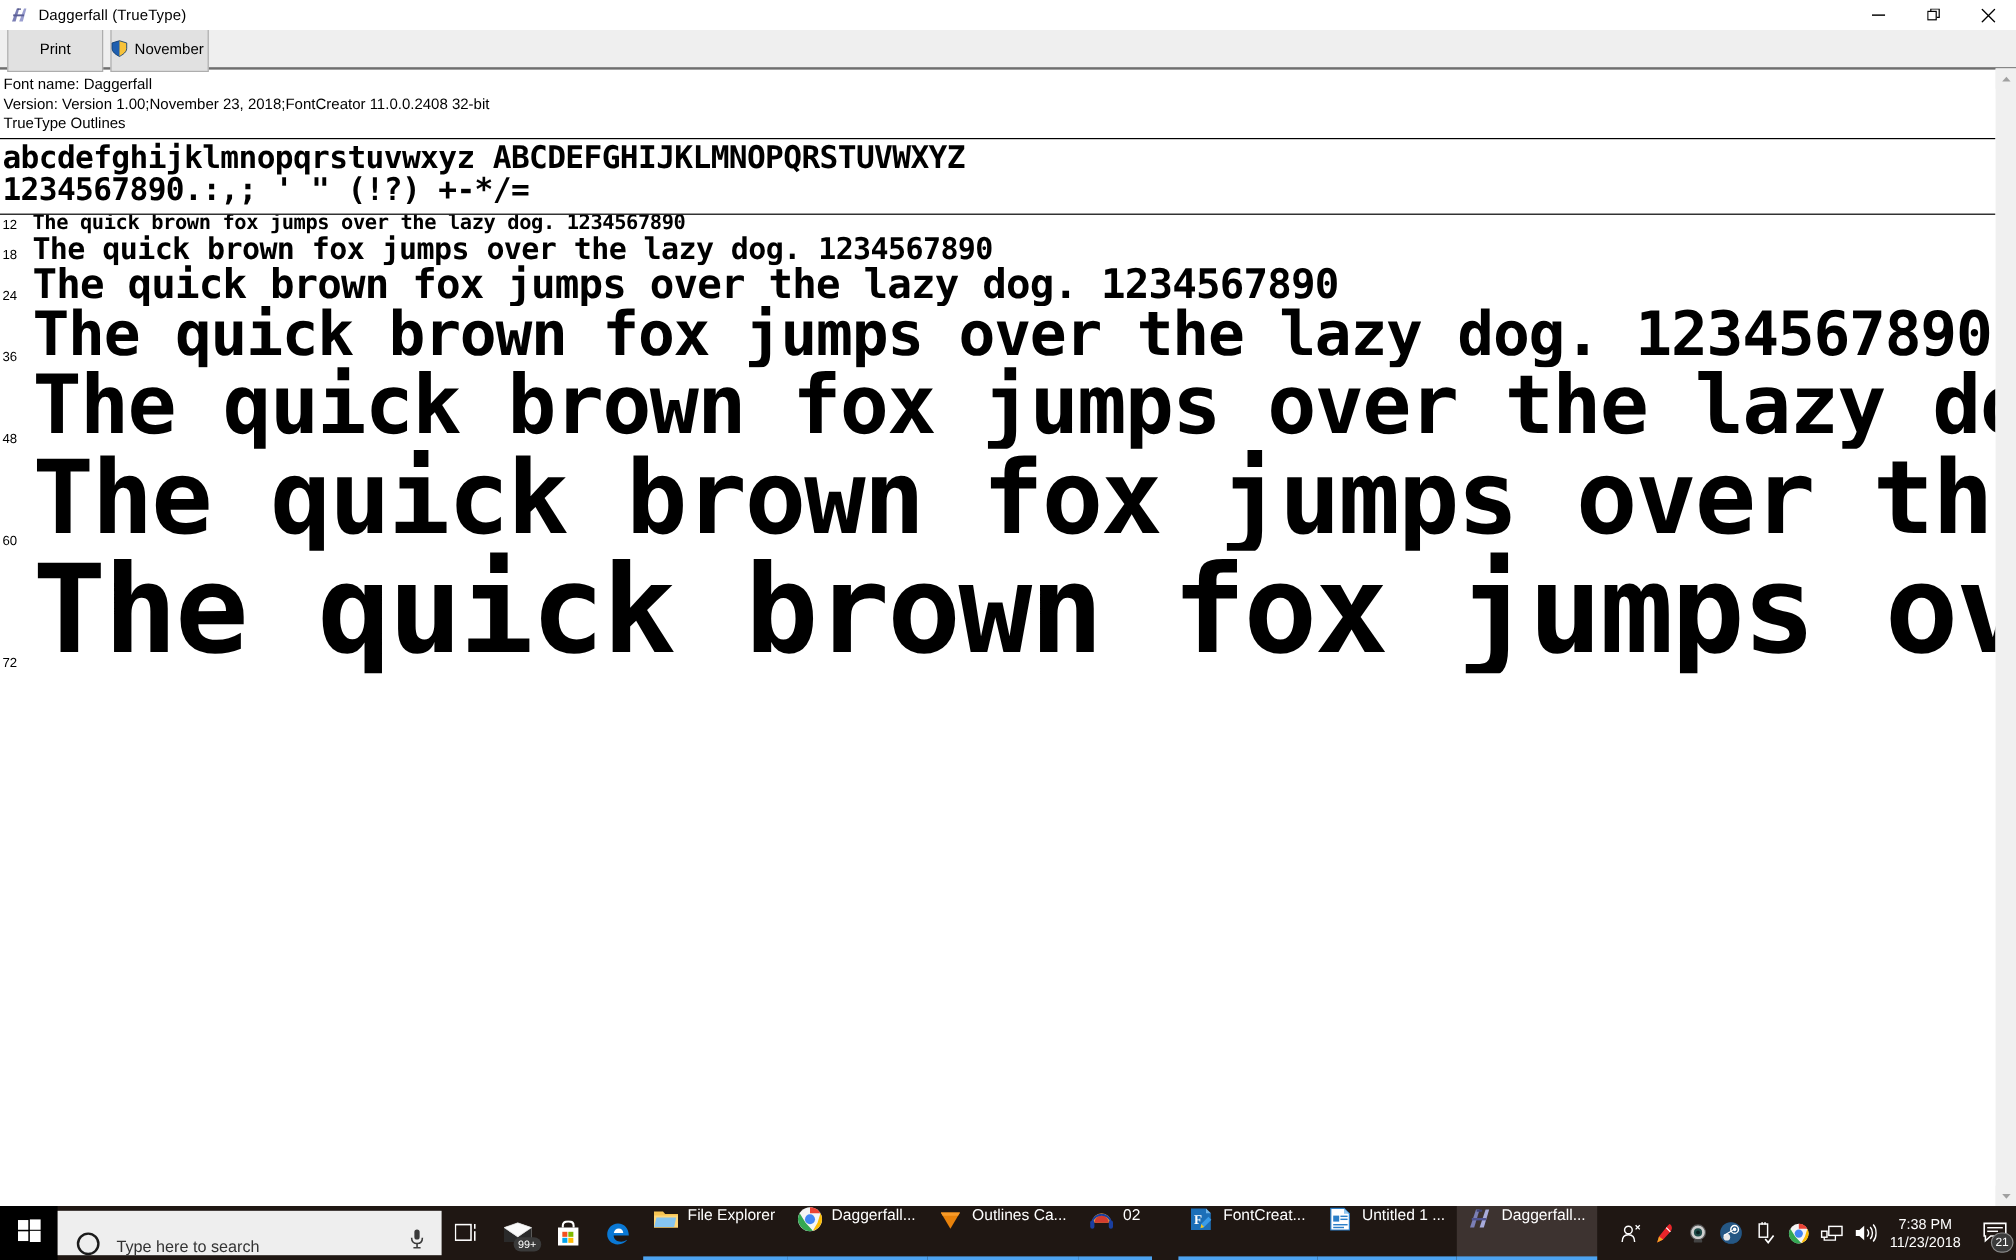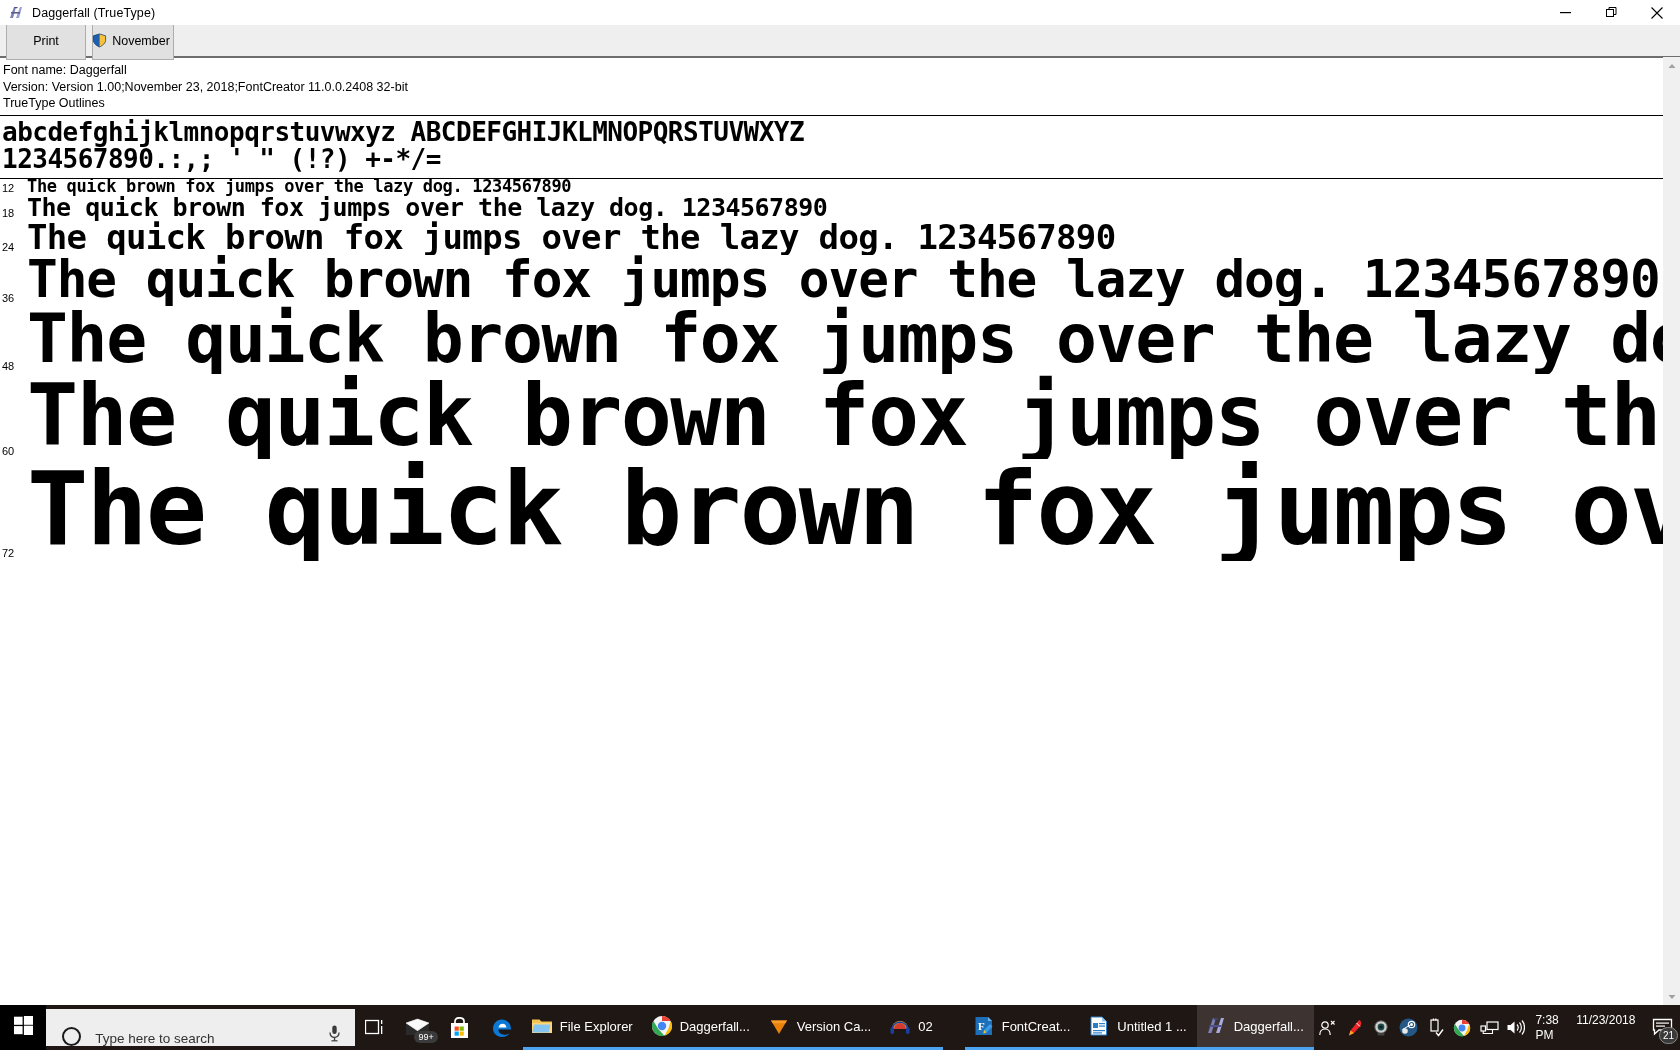--- a/index.html
+++ b/index.html
@@ -210,21 +210,21 @@
   .tb-icon-btn {
     width: 42px; height: 45px;
     display: flex; align-items: center; justify-content: center;
     cursor: default;
     flex: 0 0 auto;
   }
 
   .task-btn {
     height: 45px;
     display: flex;
-    align-items: center;
+    align-items: flex-start;
     padding: 0 10px 0 8px;
     gap: 7px;
     cursor: default;
     position: relative;
     flex: 0 0 auto;
     border-bottom: 3px solid transparent;
   }
   .task-btn.running { border-bottom-color: #4ca3f0; }
   .task-btn.active { background: #3d3330; }
   .task-label {
@@ -240,22 +240,22 @@
     align-items: center;
     height: 45px;
     padding-right: 0px;
   }
   .tray-ico {
     width: 28px; height: 45px;
     display: flex; align-items: center; justify-content: center;
     cursor: default;
   }
   #clock {
-    display: flex; flex-direction: row;
-    justify-content: center;
+    display: flex; flex-direction: column;
+    align-items: center; justify-content: center;
     font-size: 12px; line-height: 15px;
     color: #ffffff;
     padding: 0 10px 0 6px;
     cursor: default;
   }
   #action-center {
     width: 36px; height: 45px;
     display: flex; align-items: center; justify-content: center;
     position: relative; cursor: default;
   }
@@ -488,21 +488,21 @@
     <span class="task-label">Daggerfall...</span>
   </div>
 
   <div class="task-btn running">
     <span class="task-ico">
       <svg width="22" height="22" viewBox="0 0 22 22">
         <path d="M3 5.5 H19 L11 19 Z" fill="#e8820b"></path>
         <path d="M3 5.5 H19 L17.4 8.2 H4.6 Z" fill="#f79a28"></path>
       </svg>
     </span>
-    <span class="task-label">Version Ca...</span>
+    <span class="task-label">Outlines Ca...</span>
   </div>
 
   <div class="task-btn running">
     <span class="task-ico">
       <svg width="22" height="22" viewBox="0 0 22 22">
         <path d="M3 14 A8 8 0 0 1 19 14 Z" fill="#e8a33d"></path>
         <path d="M5 14 A6 6 0 0 1 17 14 Z" fill="#d33b2f"></path>
         <rect x="1.5" y="12" width="3.5" height="7" rx="1.7" fill="#1a3fa0"></rect>
         <rect x="17" y="12" width="3.5" height="7" rx="1.7" fill="#1a3fa0"></rect>
         <path d="M3.2 13.5 A8 8 0 0 1 18.8 13.5" fill="none" stroke="#1a3fa0" stroke-width="1.6"></path>

